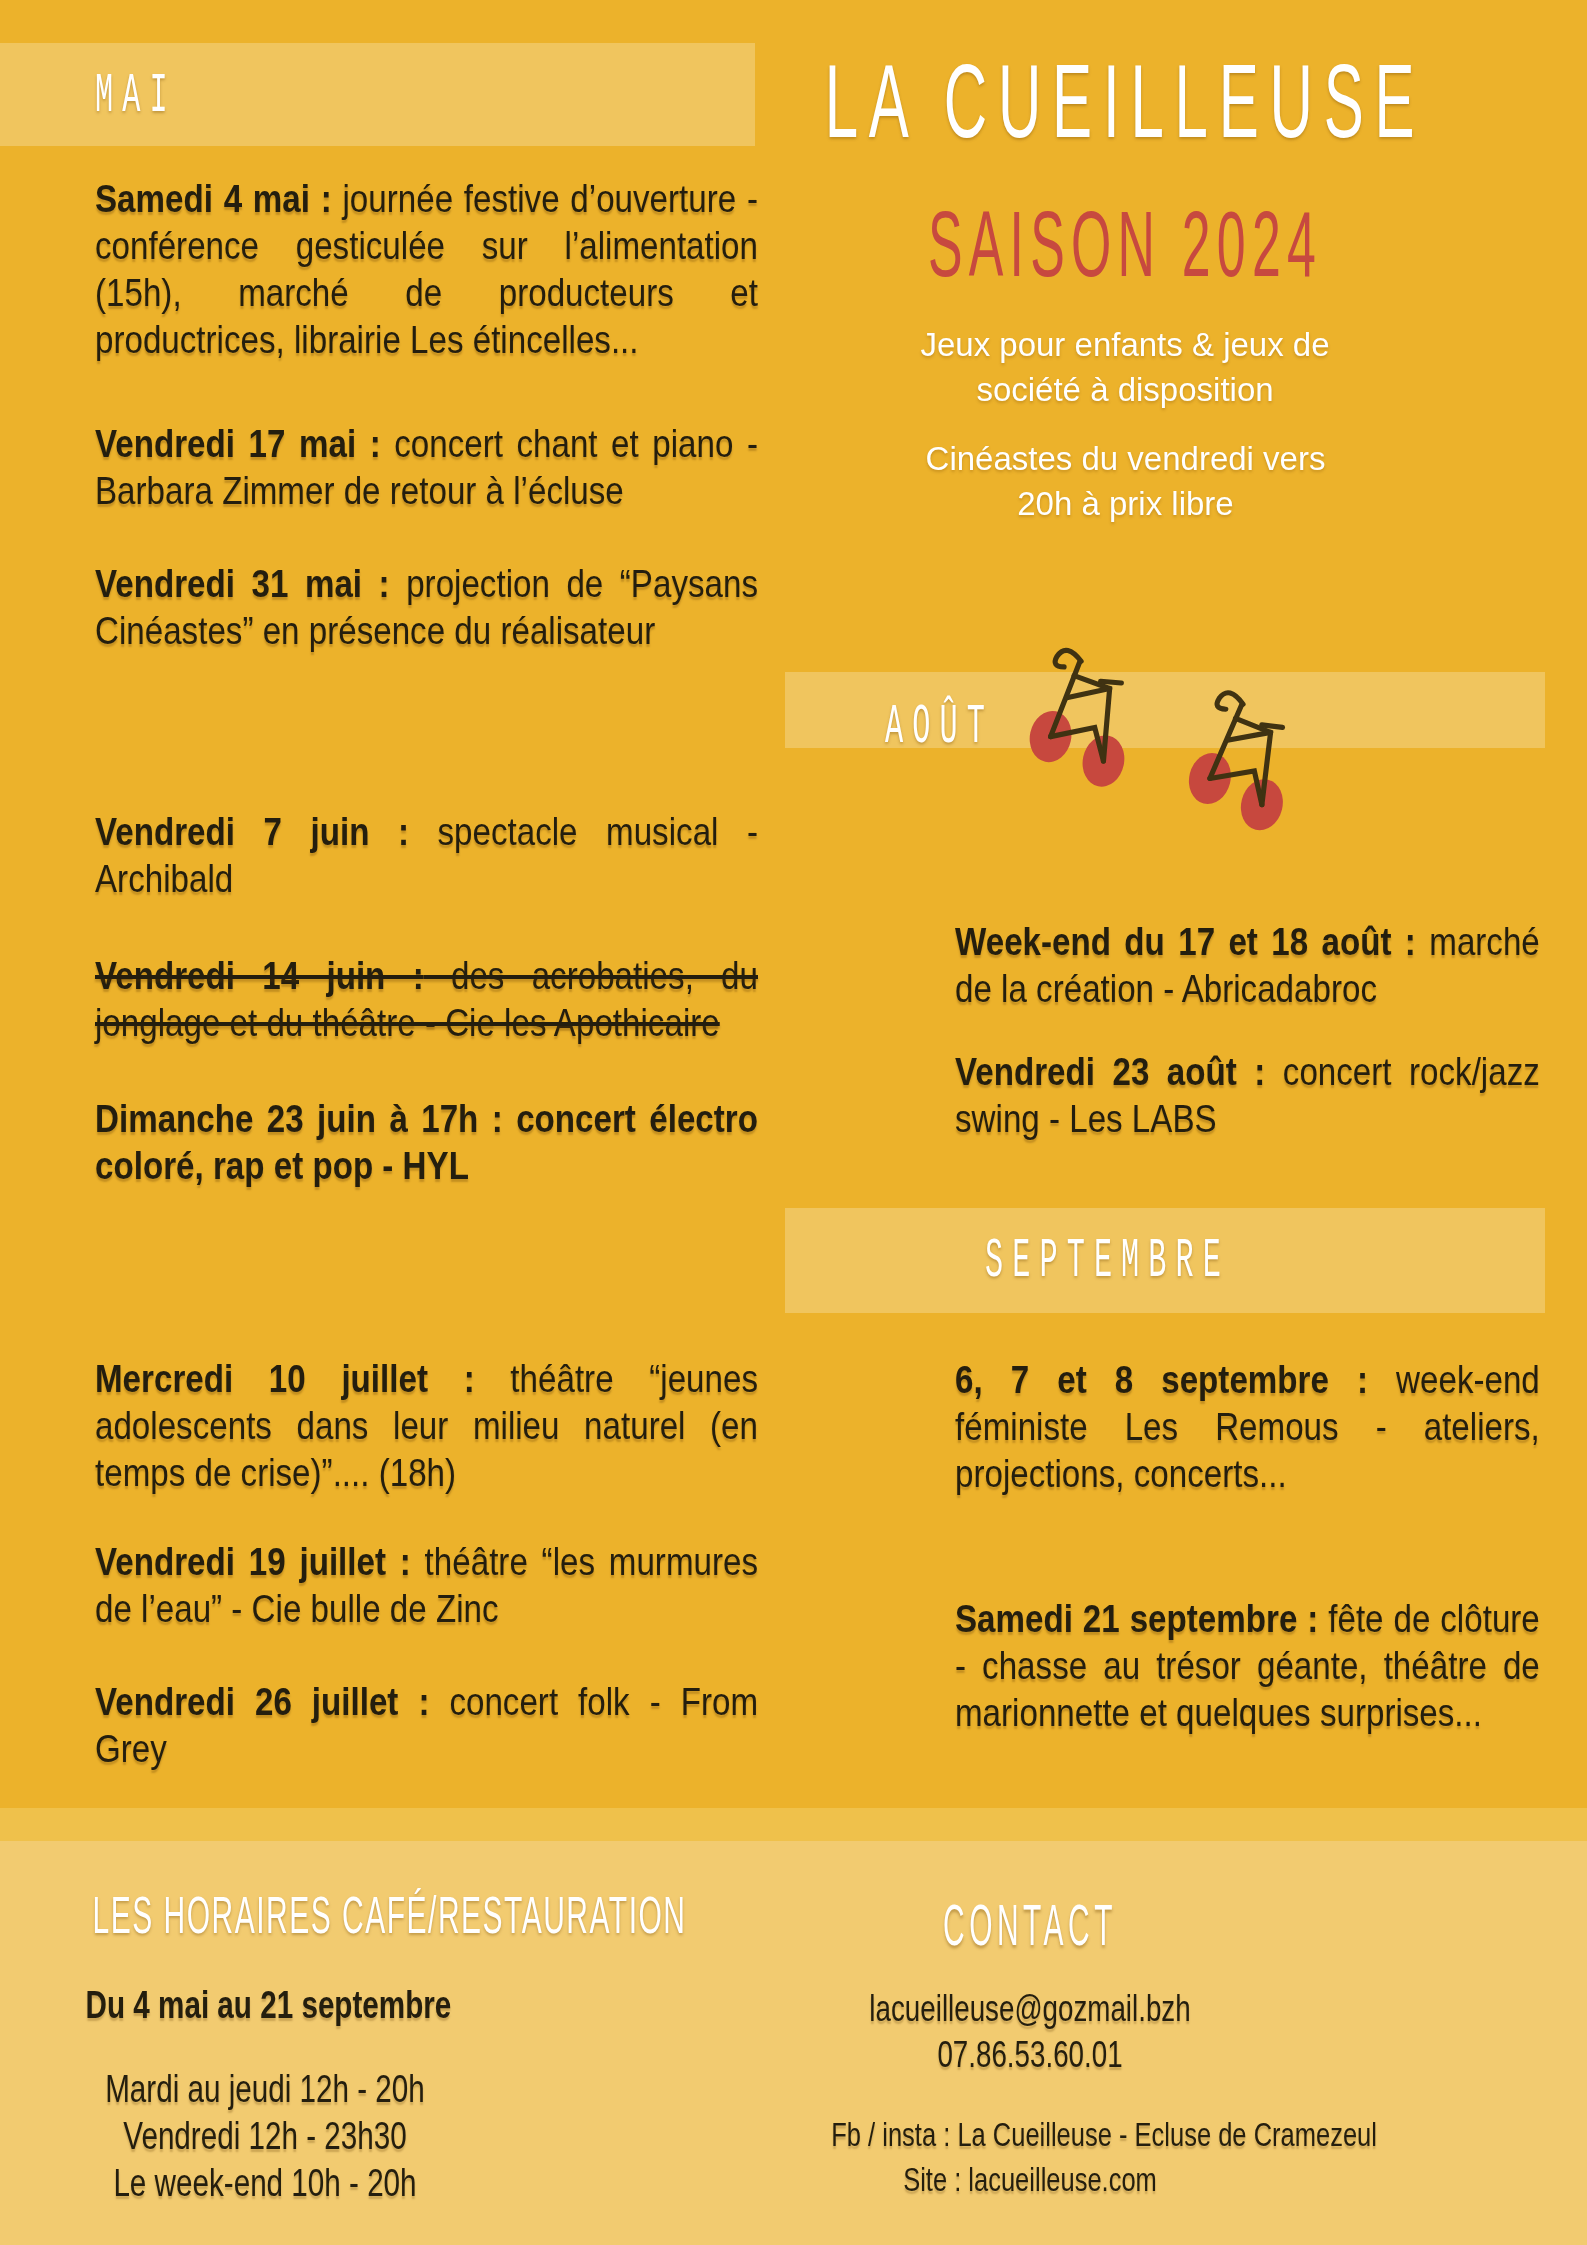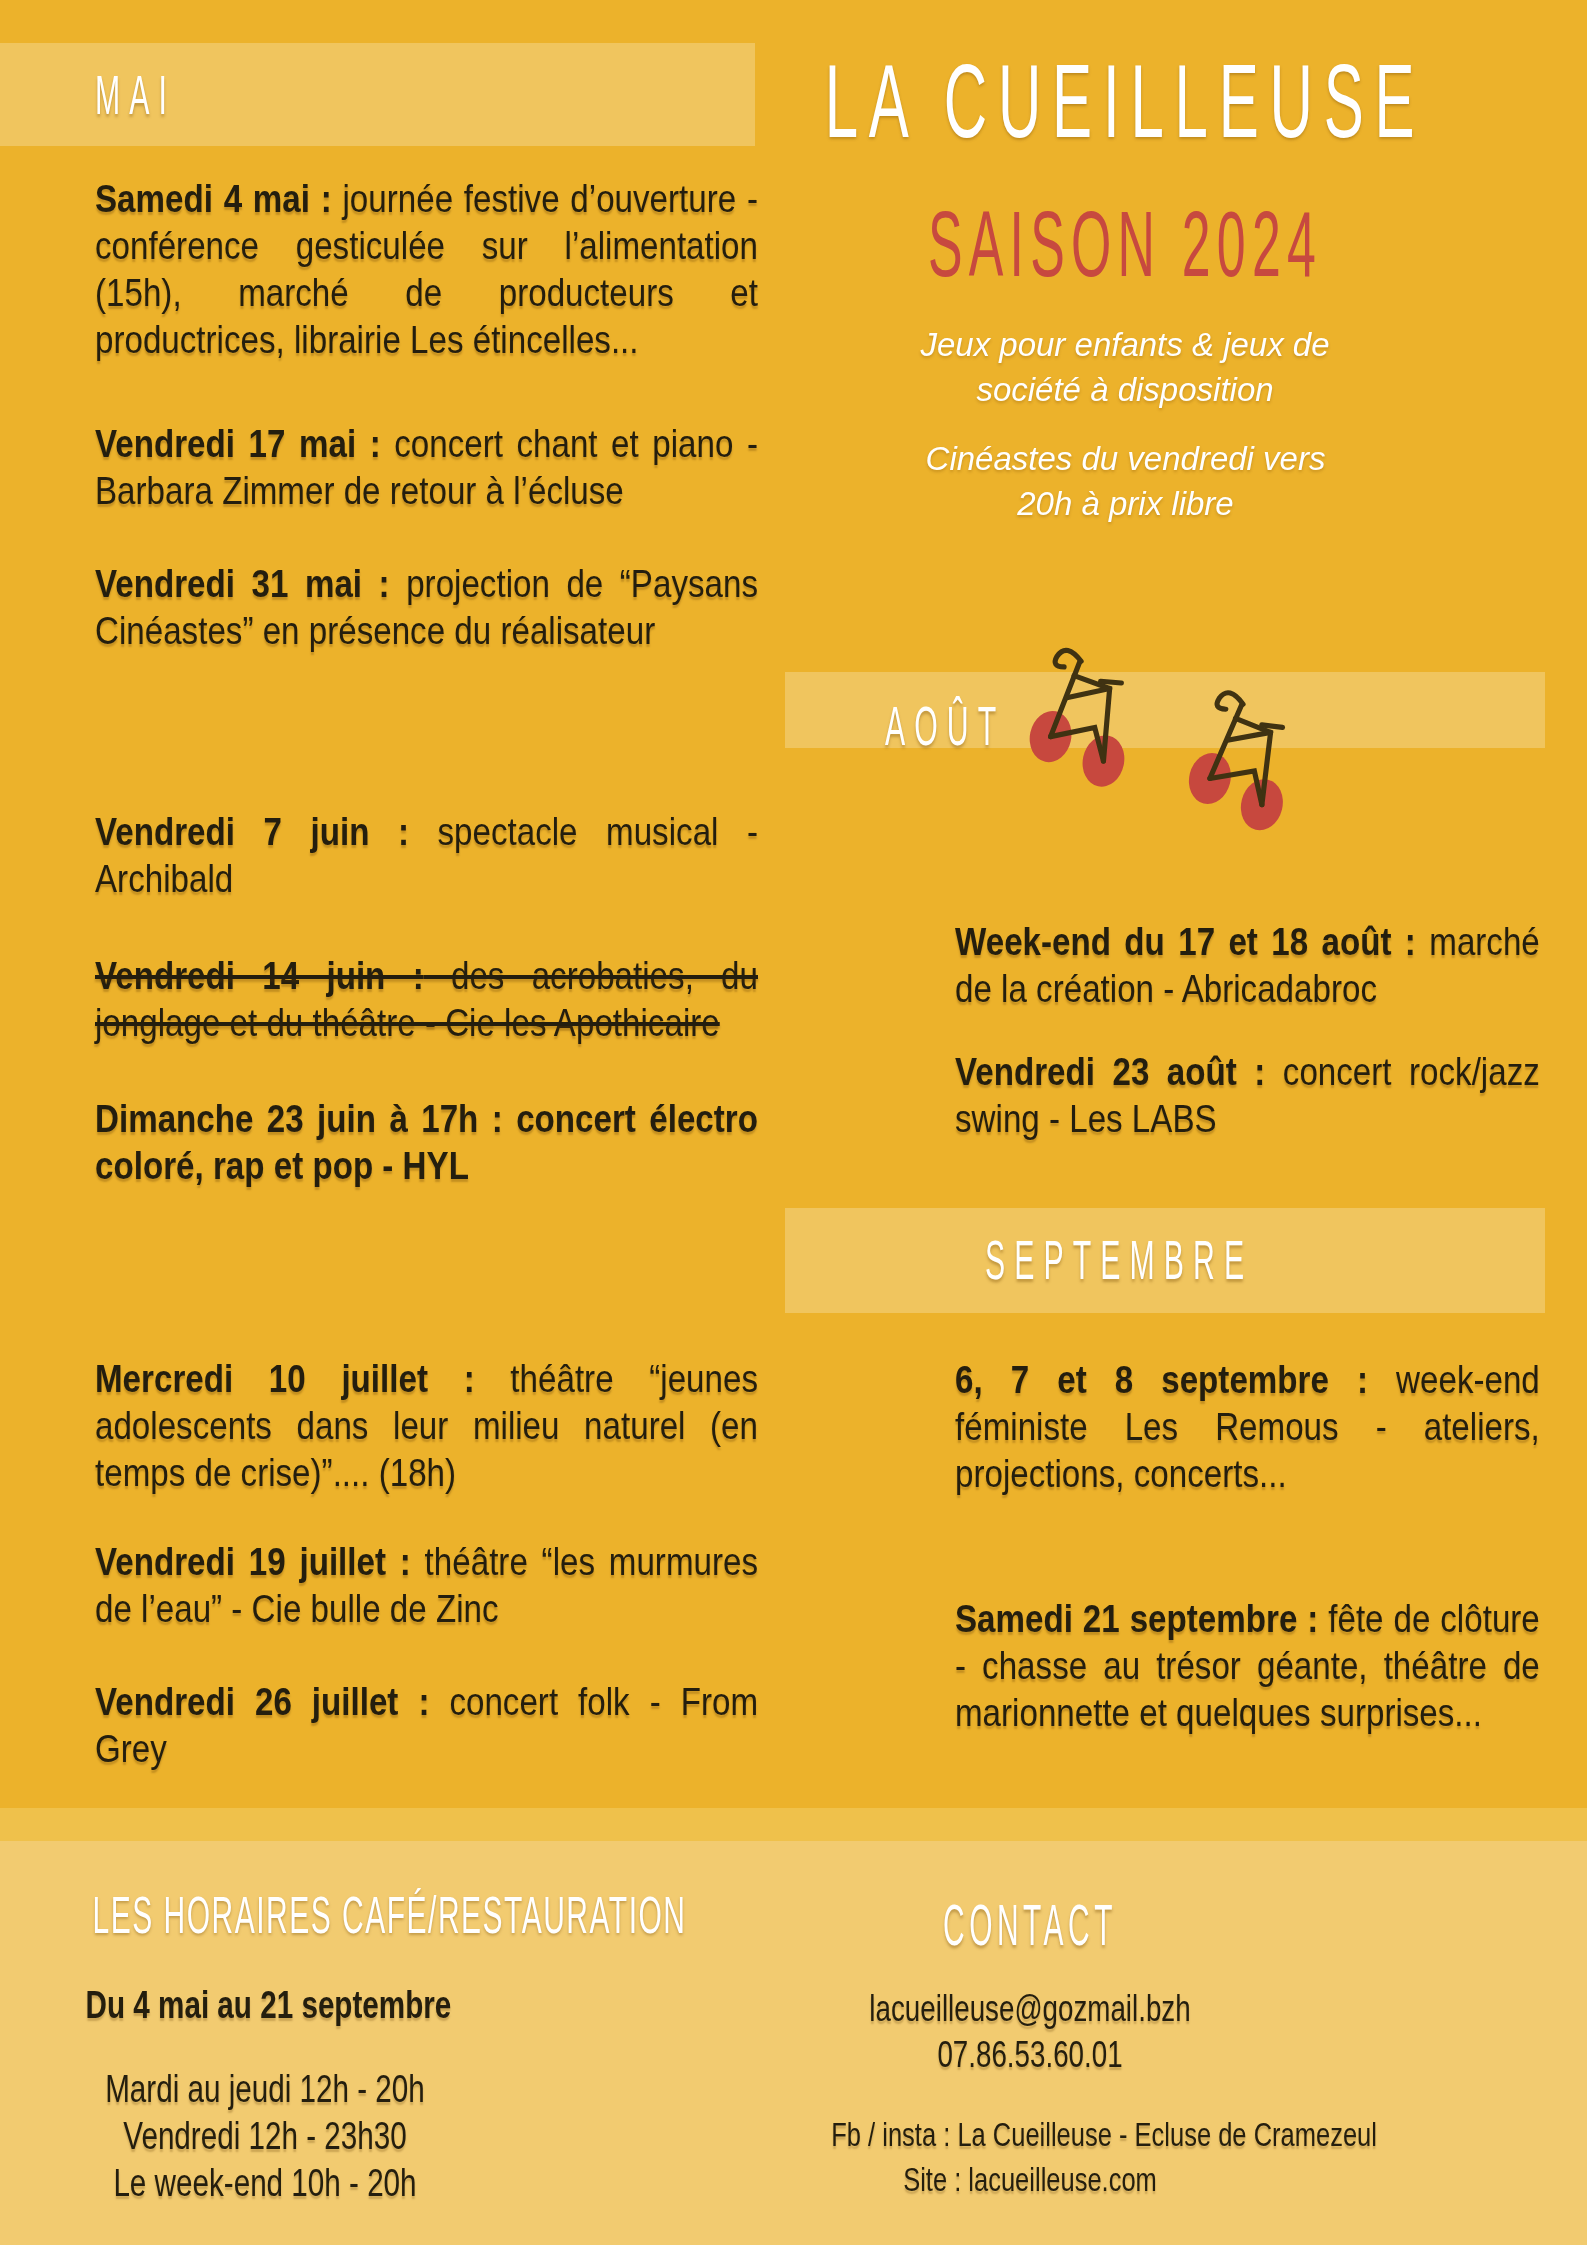--- a/index.html
+++ b/index.html
@@ -1,20 +1,20 @@
 <!DOCTYPE html>
 <html><head>
 <meta charset="utf-8">
 <style>
   html,body{margin:0;padding:0;background:#ECB22B;}
   .poster{
     position:relative;width:1587px;height:2245px;overflow:hidden;
     background:#ECB22B;font-family:"Liberation Sans",sans-serif;
   }
-  .band{position:absolute;background:#F0C55E;}
+  .band{position:absolute;background:#F0C55E;font-family:Liberation Mono, monospace;}
   .strip{position:absolute;background:#EFC14B;}
   .bottom{position:absolute;background:#F2CB70;}
 
   
   .hand{
     position:absolute;color:#FFFFFF;font-weight:400;white-space:nowrap;
     text-shadow:0 2px 3px rgba(110,65,0,.35);
   }
   .mlabel{font-size:42px;letter-spacing:.30em;transform:scale(.72,1.3);transform-origin:0 0;}
   .title{font-size:80px;letter-spacing:.18em;transform:scale(.75,1.3);transform-origin:50% 0;text-align:center;}
@@ -29,21 +29,20 @@
   }
   .ev-left{width:780px;transform:scaleX(.85);}
   .ev-right{width:688px;transform:scaleX(.85);}
   .ev b{font-weight:700;}
   .struck{text-decoration:line-through;text-decoration-thickness:3.5px;}
   .bold-all span{font-weight:700;}
 
   .info{
     position:absolute;color:#FFFFFF;font-size:33px;line-height:45px;text-align:center;
     text-shadow:0 2px 3px rgba(120,70,0,.30);
-    font-style:italic;
   }
 
   .fblock{position:absolute;color:#241E0E;text-align:center;transform-origin:50% 0;
     text-shadow:0 3px 2px rgba(92,55,0,.25);}
   .icon{position:absolute;}
 </style>
 </head>
 <body>
 
 <div class="poster">

